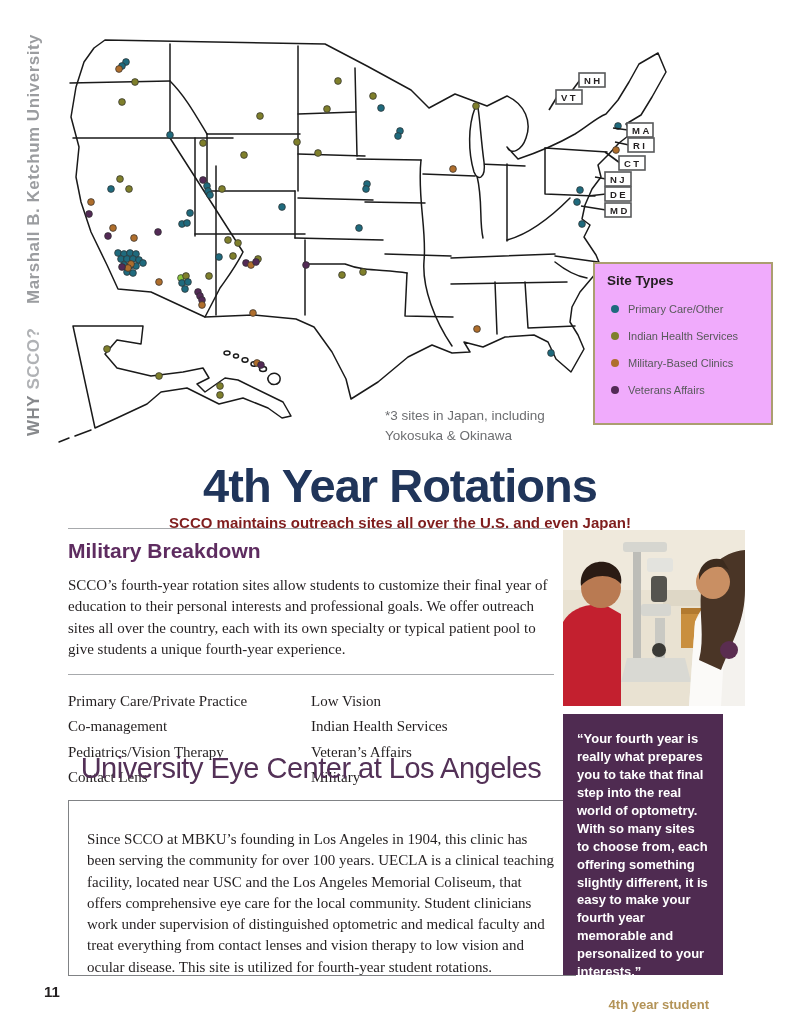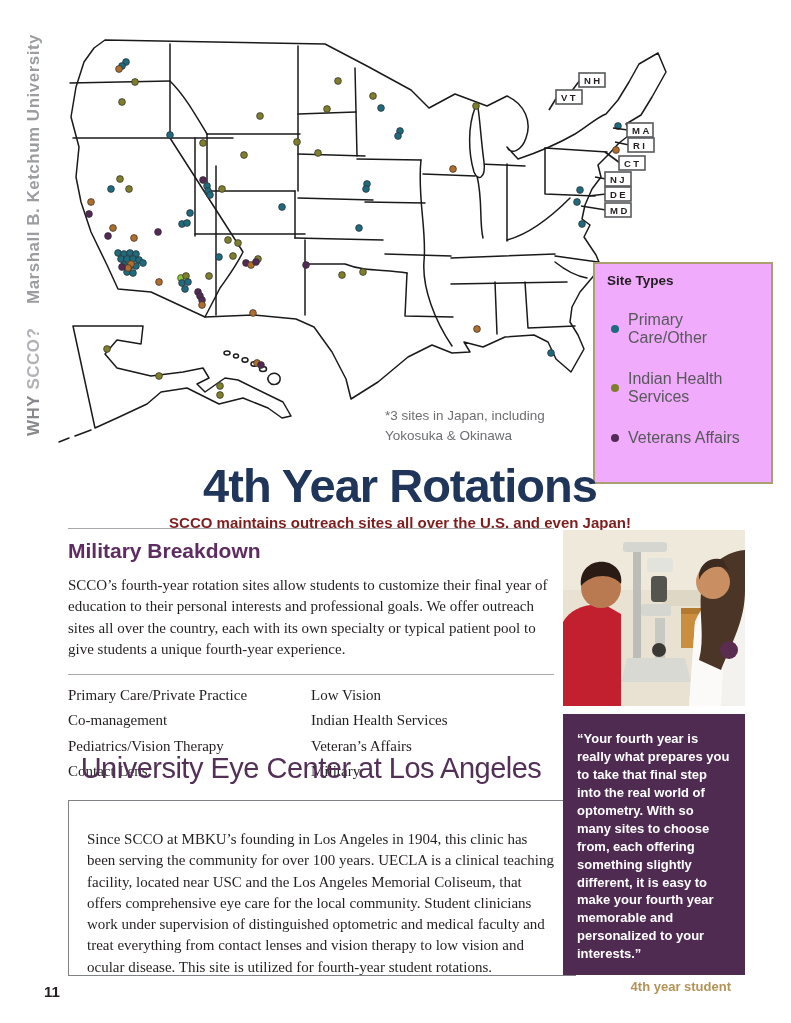--- a/index.html
+++ b/index.html
@@ -28,47 +28,47 @@
   .japan-note{
     position:absolute;left:385px;top:406px;font-size:13.5px;color:#6d6e71;line-height:1.45;
   }
   
   .legend{
     position:absolute;left:593px;top:262px;width:180px;box-sizing:border-box;
     background:#f0abfc;border:2px solid #ab9e70;padding:9px 10px 12px 12px;
   }
   .legend-title{font-weight:bold;font-size:13.5px;color:#231f20;margin:0 0 10px 0;}
   .legend ul{list-style:none;margin:0;padding:0;}
-  .legend li{display:flex;align-items:center;font-size:16px;color:#58595b;margin:23px 0;}
+  .legend li{display:flex;align-items:center;font-size:11px;color:#58595b;margin:15px 0;}
   .legend .dot{width:8px;height:8px;border-radius:50%;margin:0 9px 0 4px;flex:0 0 auto;}
   
   .headline{position:absolute;left:60px;top:458px;width:680px;text-align:center;}
   .headline h1{margin:0;font-size:47px;font-weight:bold;color:#20355a;letter-spacing:-1px;}
   .headline .sub{margin-top:1px;font-size:15px;font-weight:bold;color:#7f1d1d;}
   
   .col-left{position:absolute;left:68px;top:528px;width:486px;}
   .rule{border:none;border-top:1.5px solid #a7a9ac;margin:0;}
   .spec-head{font-size:21px;font-weight:bold;color:#5e2c60;margin:10px 0 0 0;}
   .serif{font-family:"Liberation Serif",serif;font-size:15px;line-height:1.42;color:#231f20;}
   .spec-body{margin:12px 0 14px 0;}
-  .twocol{display:flex;margin-top:10px;}
+  .twocol{display:flex;margin-top:16px;}
   .twocol .c{width:50%;}
   .twocol .c div{margin:0 0 4px 0;}
   .uecla-head{
     position:absolute;left:68px;top:752px;width:486px;text-align:center;
     font-size:29px;font-weight:normal;color:#533157;letter-spacing:-.5px;
   }
   .uecla-box{
     position:absolute;left:68px;top:800px;width:508px;height:176px;box-sizing:border-box;
     border:1.5px solid #808285;padding:28px 18px 0 18px;
   }
   
   .photo{position:absolute;left:563px;top:530px;width:182px;height:176px;overflow:hidden;}
   .quote-box{
-    position:absolute;left:563px;top:714px;width:182px;height:261px;box-sizing:border-box;
+    position:absolute;left:563px;top:714px;width:160px;height:261px;box-sizing:border-box;
     background:#4f2b51;color:#ffffff;padding:16px 14px;
   }
   .quote-box .q{font-size:13px;font-weight:bold;line-height:1.38;}
   .quote-box .attr{margin-top:16px;text-align:right;font-size:13px;font-weight:bold;color:#b39357;}
   .pagenum{position:absolute;left:44px;top:983px;font-size:15px;font-weight:bold;color:#231f20;}
 </style>
 </head>
 <body>
 
 <div class="vert vert-univ">Marshall B. Ketchum University</div>
@@ -297,20 +297,24 @@
   <ul id="legend-list">
       <li>
         <span class="dot" style="background: rgb(31, 106, 125);"></span>
         <span>Primary Care/Other</span>
       </li>
       <li>
         <span class="dot" style="background: rgb(127, 127, 43);"></span>
         <span>Indian Health Services</span>
       </li>
       <li>
+        <span class="dot" style="background: rgb(175, 110, 44);"></span>
+        <span>Military-Based Clinics</span>
+      </li>
+      <li>
         <span class="dot" style="background: rgb(83, 42, 86);"></span>
         <span>Veterans Affairs</span>
       </li>
     </ul>
 </div>
 
 <div class="headline">
   <h1>4th Year Rotations</h1>
   <div class="sub">SCCO maintains outreach sites all over the U.S. and even Japan!</div>
 </div>

